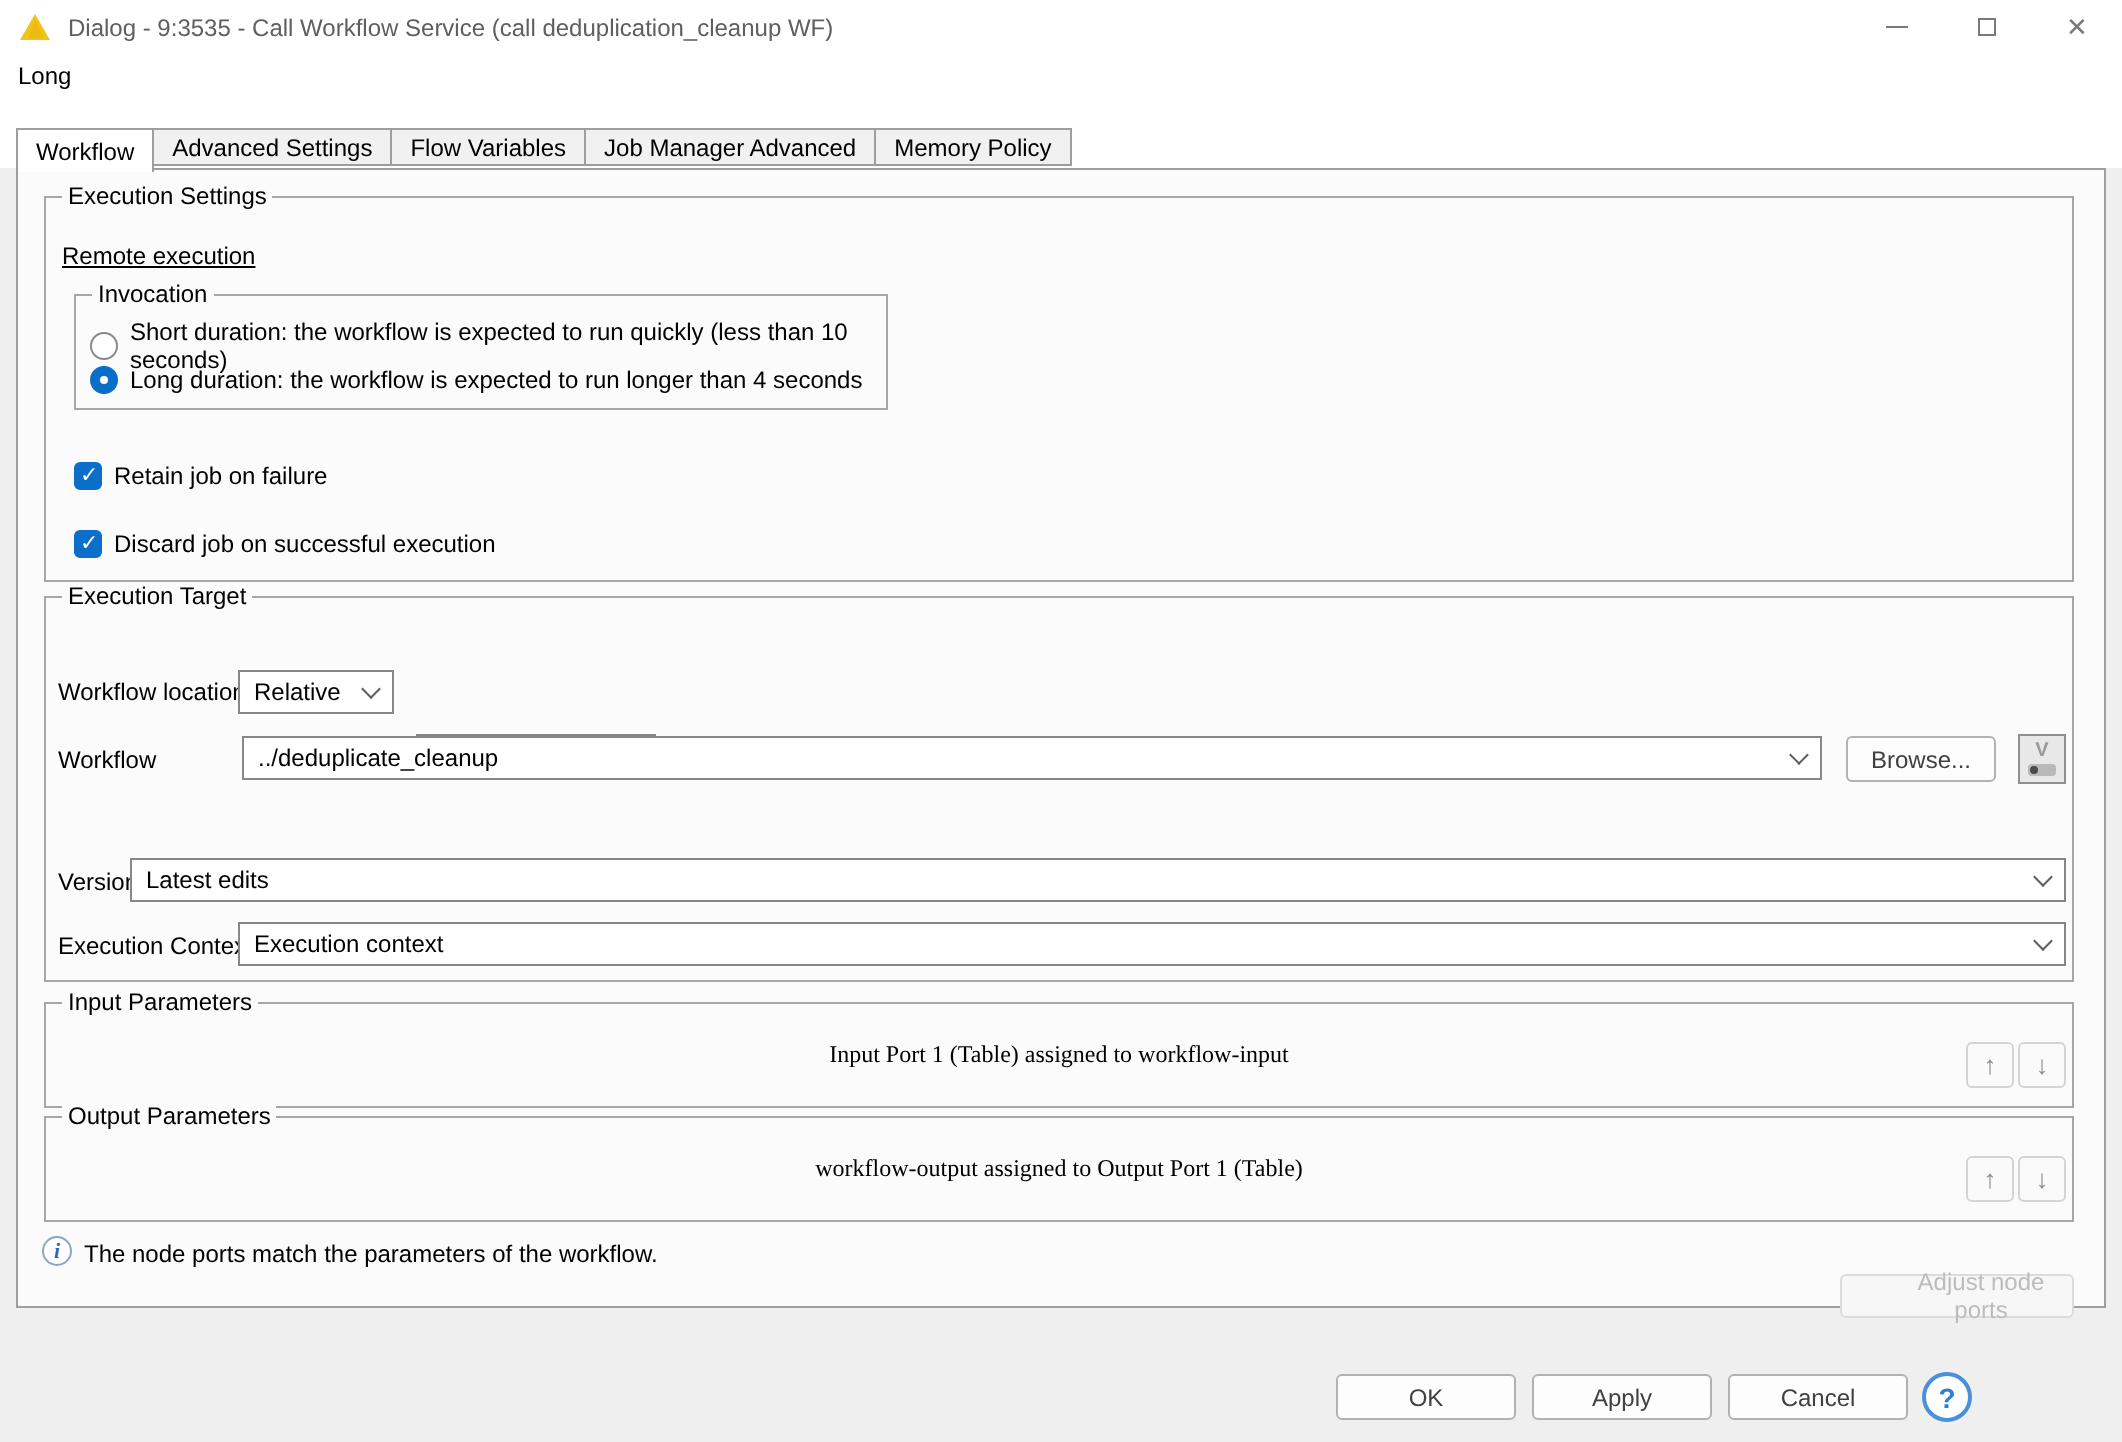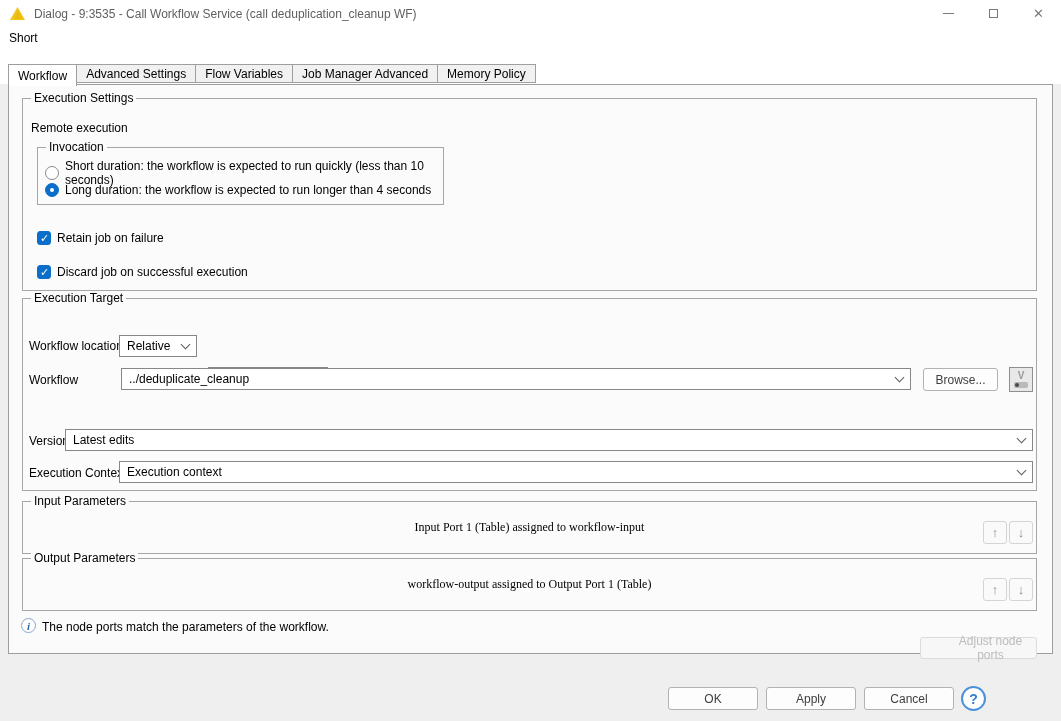--- a/index.html
+++ b/index.html
@@ -90,36 +90,36 @@
       <span class="win-btn">
           <span class="max-glyph"></span>
         </span>
       <span class="win-btn">
           <span class="close-glyph">✕</span>
         </span>
     </div>
   </div>
 
   <div class="menubar">
-    <span class="menu-item">Short</span>
+    <span class="menu-item">Long</span>
   </div>
 
   <div class="tabstrip">
     <span class="tab first active">Workflow</span>
     <span class="tab">Advanced Settings</span>
     <span class="tab">Flow Variables</span>
     <span class="tab">Job Manager Advanced</span>
     <span class="tab">Memory Policy</span>
   </div>
 
   <div class="tabpanel">
 
     <div class="group" style="left:13px; top:13px; width:1015px; height:193px;">
       <span class="group-legend">Execution Settings</span>
-      <span class="static-label" style="left:8px; top:22px;">Remote execution</span>
+      <span class="static-label" style="left:8px; top:22px;text-decoration:underline;">Remote execution</span>
 
       <div class="group" style="left:14px; top:48px; width:407px; height:58px; z-index:1;">
         <span class="group-legend">Invocation</span>
         <label class="radio-row" style="left:7px; top:11px;">
           <span class="radio"></span>
           <span>Short duration: the workflow is expected to run quickly (less than 10 seconds)</span>
         </label>
         <label class="radio-row" style="left:7px; top:35px;">
           <span class="radio on"></span>
           <span>Long duration: the workflow is expected to run longer than 4 seconds</span>

